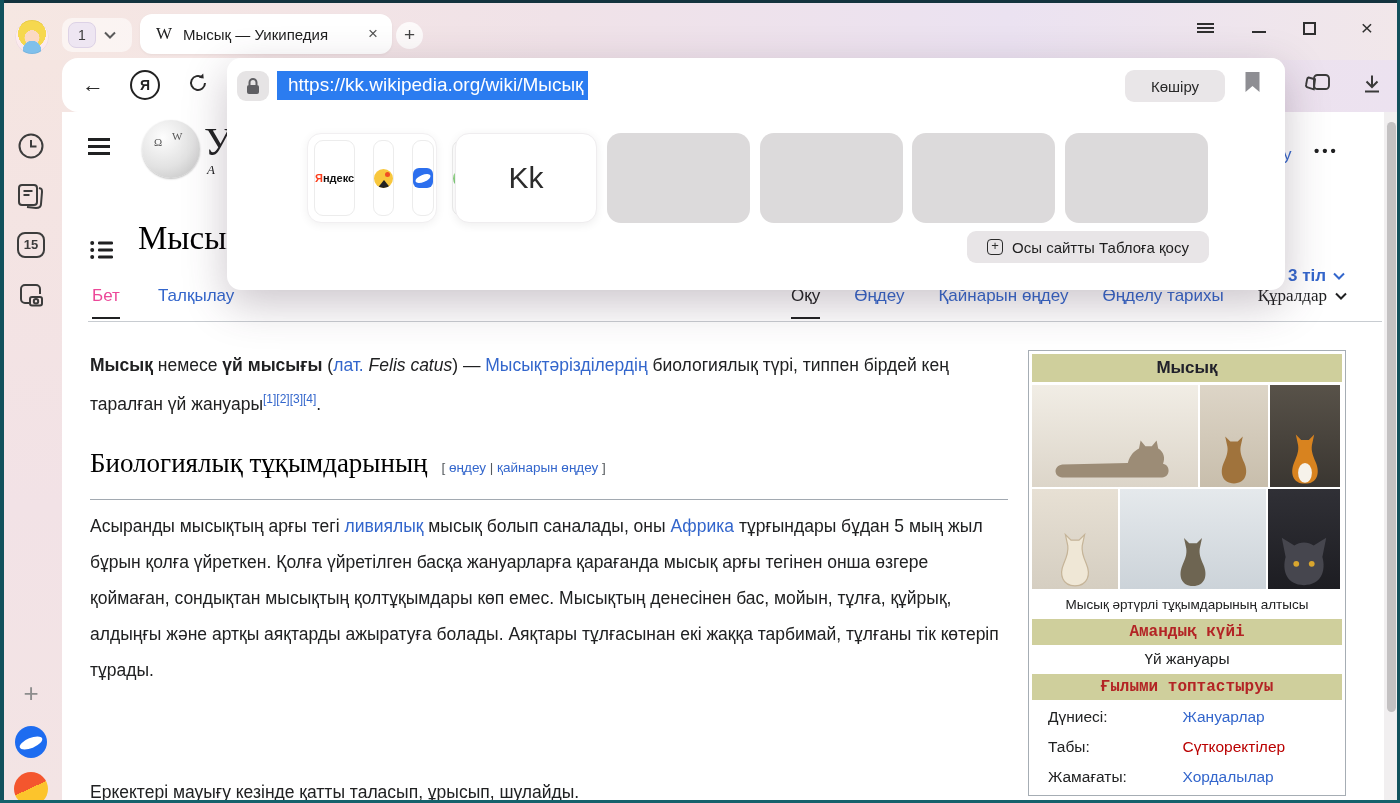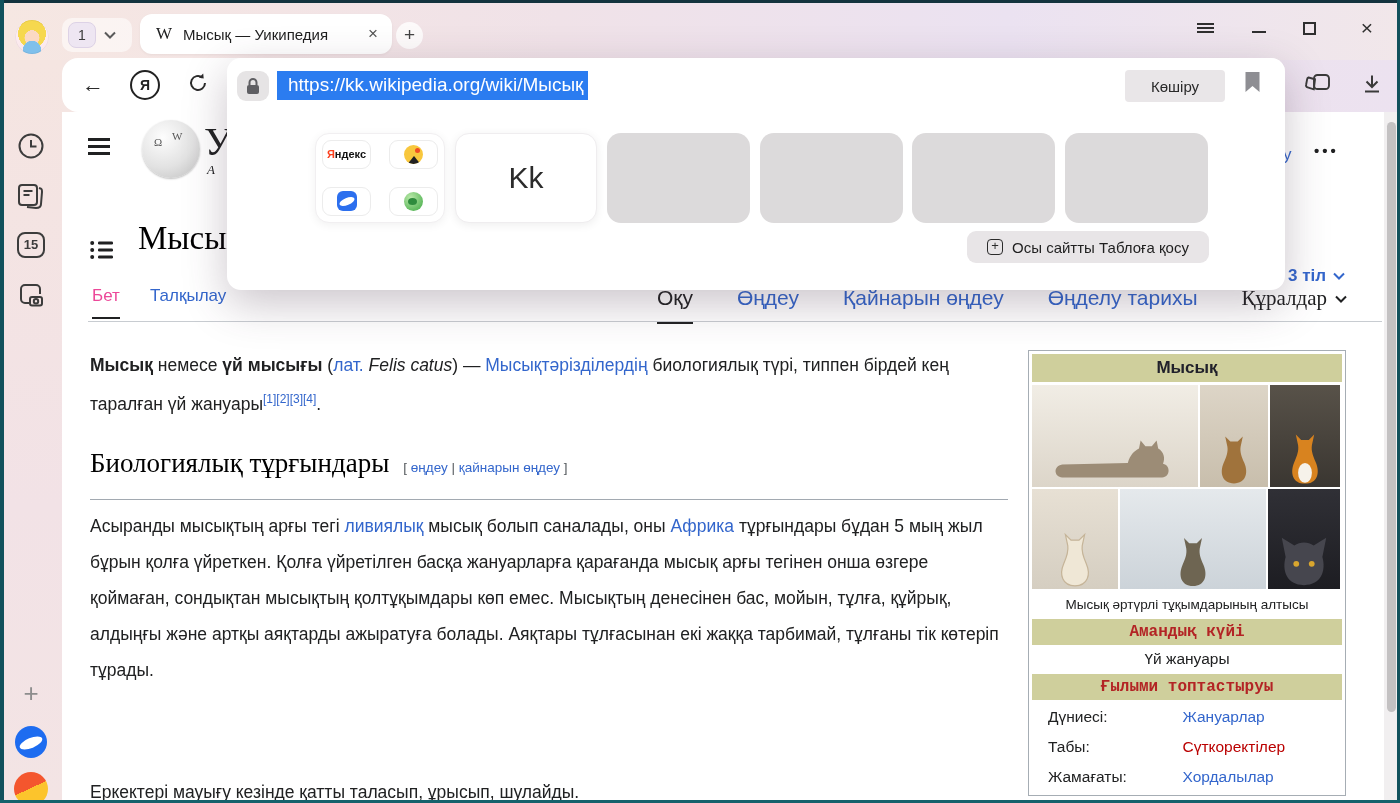--- a/index.html
+++ b/index.html
@@ -70,26 +70,26 @@
   #tb-right { left:1294px; top:60px; width:106px; height:52px; z-index:6;
     display:flex; align-items:center; gap:28px; padding-left:10px; }
 
   
   #popup { left:227px; top:58px; width:1058px; height:232px; background:#fff; border-radius:14px;
     box-shadow:0 14px 44px rgba(70,45,70,.28); z-index:30; }
   #lock-chip { left:10px; top:13px; width:32px; height:30px; background:#e6e4e5; border-radius:9px;
     display:flex; align-items:center; justify-content:center; }
   #url-sel { left:50px; top:13px; background:#2b7cf0; color:#fff; font-size:19px; font-weight:500;
     padding:3px 5px 4px 11px; white-space:nowrap; }
-  #btn-copy { left:898px; top:12px; width:100px; height:32px; background:#e9e6e8; border-radius:4px;
+  #btn-copy { left:898px; top:12px; width:100px; height:32px; background:#e9e6e8; border-radius:9px;
     font-size:15px; color:#2a2a2a; display:flex; align-items:center; justify-content:center; }
   #bm-flag { left:1017px; top:13px; }
   .tile { position:absolute; top:75px; height:90px; border-radius:14px; }
-  #tile-group { left:88px; width:130px; background:#fff; border:1px solid #f1eff1;
-    box-shadow:0 2px 10px rgba(0,0,0,.06); display:grid; grid-template-columns:1fr 1fr;
+  #tile-group { left:80px; width:130px; background:#fff; border:1px solid #f1eff1;
+    box-shadow:0 2px 10px rgba(0,0,0,.06); display:grid; grid-template-columns:1fr 1fr 1fr 1fr;
     gap:18px; padding:6px; }
   #tile-group .cell { border:1px solid #ececec; border-radius:9px; display:flex;
     align-items:center; justify-content:center; background:#fff; }
   .ya-word { font-size:11px; font-weight:bold; color:#111; }
   .ya-word b { color:#fc3f1d; }
   .mini-img { width:19px; height:19px; border-radius:50%; background:#f8c73d; position:relative; overflow:hidden; }
   .mini-img i { position:absolute; left:2px; bottom:-2px; width:0; height:0;
     border-left:8px solid transparent; border-right:8px solid transparent; border-bottom:10px solid #222; }
   .mini-img u { position:absolute; right:3px; top:3px; width:5px; height:5px; border-radius:50%; background:#f04e23; }
   .mini-disk { width:20px; height:20px; border-radius:6px; background:#2c6fee; position:relative; overflow:hidden; }
@@ -124,22 +124,22 @@
   #w-dots { left:1252px; top:30px; font-size:15px; letter-spacing:3px; color:#202122; font-weight:bold; }
   #w-contents { left:28px; top:128px; }
   #w-title { left:76px; top:108px; font-family:"Liberation Serif",serif; font-size:33px; color:#000; }
   #w-lang { left:1226px; top:128px; font-size:17px; font-weight:bold; color:#3366cc;
     display:flex; align-items:center; gap:7px;margin-top:26px; }
   #w-lang .chev polyline { stroke:#3366cc; }
   #w-tabline { left:26px; top:209px; width:1294px; height:1px; background:#c8ccd1; }
   .wtab { position:absolute; top:174px; font-size:17px; }
   #wt-bet { left:30px; color:#ec4899; }
   #wt-bet::after { content:""; position:absolute; left:0; right:0; bottom:-13px; height:2.5px; background:#202122; }
-  #wt-talk { left:88px;text-align:center; }
-  #tabs-right { position:absolute; right:37px; top:174px; display:flex; gap:44px; font-size:21px; }
+  #wt-talk { left:96px;text-align:center; }
+  #tabs-right { position:absolute; right:37px; top:174px; display:flex; gap:34px; font-size:17px; }
   #tabs-right .active { color:#202122; position:relative; }
   #tabs-right .active::after { content:""; position:absolute; left:0; right:0; bottom:-13px; height:2.5px; background:#202122; }
   #tabs-right .tools { color:#202122; display:flex; align-items:center; gap:8px;font-family:Liberation Serif, serif; }
   #tabs-right .tools .chev polyline { stroke:#202122; }
   .para { position:absolute; left:28px; width:918px; font-size:17.5px; line-height:34px; color:#202122; }
   #w-intro { top:236px; }
   .para sup { font-size:12px; }
   #w-h2 { left:28px; top:336px; display:flex; align-items:flex-end; gap:14px; }
   #w-h2 .h { font-family:"Liberation Serif",serif; font-size:27px; color:#000; }
   #w-h2 .edit { font-size:13.5px; color:#54595d; padding-bottom:4px; }
@@ -310,21 +310,21 @@
       <span>Құралдар</span>
       <svg class="chev" viewBox="0 0 12 8">
           <polyline points="1,1.5 6,6.5 11,1.5"></polyline>
         </svg>
     </span>
   </div>
 
   <p id="w-intro" class="para"><b>Мысық</b><span> немесе </span><b>үй мысығы</b><span> (</span><a class="link">лат.</a><span> </span><i>Felis catus</i><span>) — </span><a class="link">Мысықтәрізділердің</a><span> биологиялық түрі, типпен бірдей кең таралған үй жануары</span><sup class="link">[1][2][3][4]</sup><span>.</span></p>
 
   <div id="w-h2" class="abs">
-    <span class="h">Биологиялық тұрғындары</span>
+    <span class="h">Биологиялық тұқымдарының</span>
     <span class="edit"><span>[ </span><a class="link">өңдеу</a><span> | </span><a class="link">қайнарын өңдеу</a><span> ]</span></span>
   </div>
   <div id="w-hr" class="abs"></div>
 
   <p id="w-p1" class="para"><span>Асыранды мысықтың арғы тегі </span><a class="link">ливиялық</a><span> мысық болып саналады, оны </span><a class="link">Африка</a><span> тұрғындары бұдан 5 мың жыл бұрын қолға үйреткен. Қолға үйретілген басқа жануарларға қарағанда мысық арғы тегінен онша өзгере қоймаған, сондықтан мысықтың қолтұқымдары көп емес. Мысықтың денесінен бас, мойын, тұлға, құйрық, алдыңғы және артқы аяқтарды ажыратуға болады. Аяқтары тұлғасынан екі жаққа тарбимай, тұлғаны тік көтеріп тұрады.</span></p>
   <p id="w-p3" class="para">Еркектері мауығу кезінде қатты таласып, ұрысып, шулайды.</p>
 
   <div id="infobox" class="abs">
     <div class="ib-head" id="ib-title">Мысық</div>
     <div id="ib-grid">

